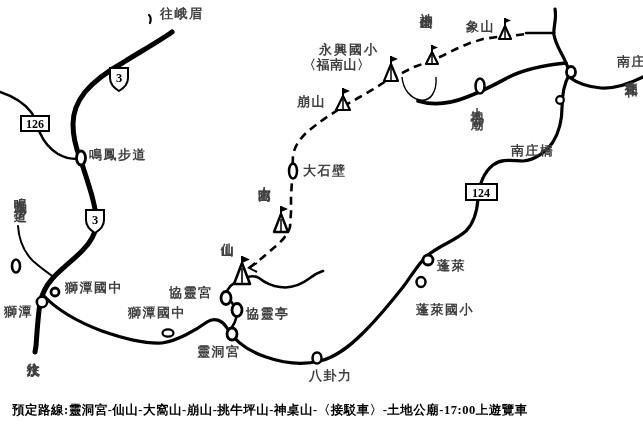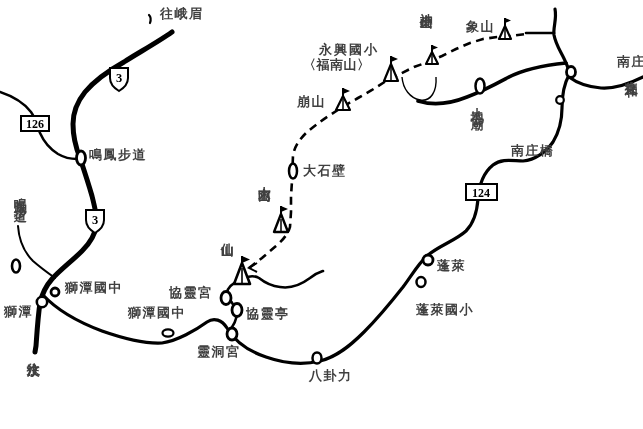--- a/index.html
+++ b/index.html
@@ -159,13 +159,14 @@
   <div class="lbl v" style="left:419px; top:2px; letter-spacing:1.5px;">神桌山</div>
   <div class="lbl" style="left:466px; top:20px;">象山</div>
   <div class="lbl" style="left:577px; top:55px;padding-left:40px;">南庄</div>
   <div class="lbl" style="left:511px; top:104px;margin-top:40px;">南庄橋</div>
   <div class="lbl v" style="left:624px; top:70px; letter-spacing:1.5px;">往東和</div>
   <div class="lbl v" style="left:470px; top:97px; letter-spacing:3px;">土地公廟</div>
   <div class="lbl" style="left:437px; top:259px;">蓬萊</div>
   <div class="lbl" style="left:416px; top:291px;margin-top:12px;">蓬萊國小</div>
   <div class="lbl" style="left:309px; top:369px;">八卦力</div>
 
+  <div class="caption">預定路線:靈洞宮-仙山-大窩山-崩山-挑牛坪山-神桌山-〈接駁車〉-土地公廟-17:00上遊覽車</div>
 </div>
 
 </body></html>

